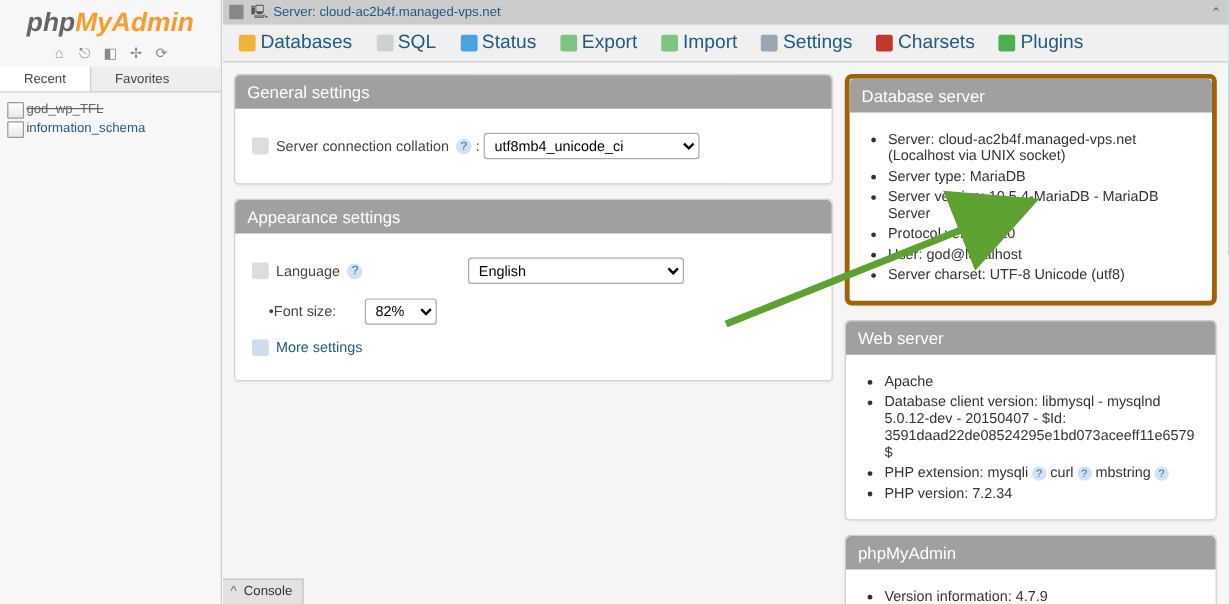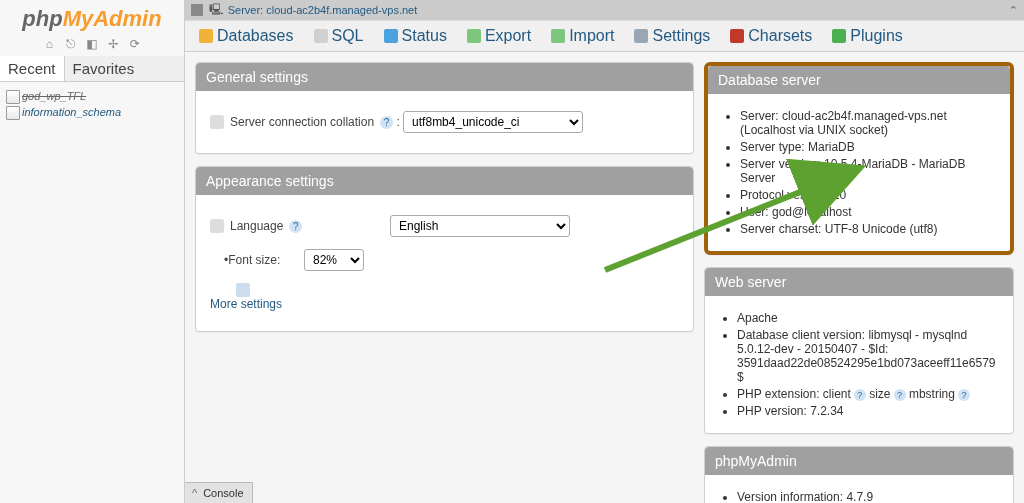--- a/index.html
+++ b/index.html
@@ -8,24 +8,24 @@
 
   
   .sidebar{width:184px;flex:0 0 184px;border-right:1px solid #ccc;background:#f7f7f7;position:relative;z-index:2;}
   .logo{padding:6px 6px 2px 6px;text-align:center;font-family:Arial,sans-serif;}
   .logo-text{font-size:22px;font-weight:bold;font-style:italic;}
   .logo-p1{color:#666;}
   .logo-p2{color:#f89c2c;}
   .mini-icons{text-align:center;padding:2px 0 4px 0;color:#888;}
   .mini-icons span{display:inline-block;width:16px;height:16px;line-height:16px;font-size:12px;margin:0 1px;cursor:pointer;}
   .side-tabs{display:flex;border-bottom:1px solid #ccc;background:#eee;}
-  .side-tab{padding:4px 8px;font-size:15px;color:#444;cursor:pointer;}
+  .side-tab{padding:4px 20px;font-size:11px;color:#444;cursor:pointer;}
   .side-tab.active{background:#fff;border-right:1px solid #ccc;}
   .tree{padding:6px 4px;font-size:11px;color:#235a81;}
-  .tree-item{padding:2px 2px 2px 18px;position:relative;cursor:pointer;white-space:nowrap;font-style:italic;}
+  .tree-item{padding:2px 2px 2px 18px;position:relative;cursor:pointer;white-space:nowrap;}
   .tree-item:before{content:"";position:absolute;left:2px;top:2px;width:12px;height:12px;border:1px solid #999;background:linear-gradient(#fff,#e8e8e8);border-radius:1px;}
   .tree-item.strike{text-decoration:line-through;color:#666;}
 
   
   .main{flex:1;display:flex;flex-direction:column;background:#f5f5f5;position:relative;}
 
   .topbar{display:flex;align-items:center;background:#ccc;height:20px;padding:0 6px;color:#333;font-size:11px;}
   .topbar .collapse{width:12px;height:12px;background:#888;margin-right:6px;display:inline-block;}
   .topbar .srv-ico{margin-right:4px;opacity:.8;}
   .topbar .spacer{flex:1;}
@@ -58,21 +58,21 @@
 
   .form-row{display:flex;align-items:center;margin:4px 0;padding:4px 0;}
   .form-row .lbl{display:flex;align-items:center;min-width:180px;color:#444;}
   .form-row .lbl .mini{width:14px;height:14px;margin-right:6px;background:#ddd;display:inline-block;border-radius:2px;}
   .help{display:inline-block;width:13px;height:13px;border-radius:50%;background:#cfe3f5;color:#2c6aa0;font-size:10px;line-height:13px;text-align:center;margin-left:6px;cursor:pointer;}
   select{font-size:12px;padding:2px 4px;border:1px solid #aaa;border-radius:3px;background:#fff;}
   .sel-wide{width:180px;}
   .sel-lang{width:180px;}
   .sel-font{width:60px;}
 
-  .more-link{color:#235a81;cursor:pointer;display:flex;align-items:center;flex-direction:column;}
+  .more-link{color:#235a81;cursor:pointer;display:flex;align-items:center;}
   .more-link .mini{width:14px;height:14px;margin-right:6px;background:#cde;display:inline-block;border-radius:2px;}
 
   .ext-icon{display:inline-block;width:12px;height:12px;border-radius:50%;background:#cfe3f5;color:#2c6aa0;font-size:9px;line-height:12px;text-align:center;margin-left:3px;vertical-align:middle;}
 
   .arrow{position:absolute;pointer-events:none;}
 
   
   .console{position:absolute;bottom:0;left:184px;height:20px;background:#e2e2e2;border-top:1px solid #bbb;display:flex;align-items:center;padding:0 8px;font-size:11px;color:#333;border-right:1px solid #bbb;}
   .console .caret{margin-right:6px;color:#666;}
 </style>
@@ -217,22 +217,22 @@
         </div>
 
         <div class="panel">
           <div class="panel-h">Web server</div>
           <div class="panel-b">
             <ul>
               <li>Apache</li>
               <li><span>Database client version:</span> <span>libmysql - mysqlnd 5.0.12-dev - 20150407 - $Id: 3591daad22de08524295e1bd073aceeff11e6579 $</span></li>
               <li>
                 <span>PHP extension:</span>
-                <span>client</span><span class="ext-icon">?</span>
-                <span>size</span><span class="ext-icon">?</span>
+                <span>mysqli</span><span class="ext-icon">?</span>
+                <span>curl</span><span class="ext-icon">?</span>
                 <span>mbstring</span><span class="ext-icon">?</span>
               </li>
               <li><span>PHP version:</span> <span>7.2.34</span></li>
             </ul>
           </div>
         </div>
 
         <div class="panel">
           <div class="panel-h">phpMyAdmin</div>
           <div class="panel-b">

